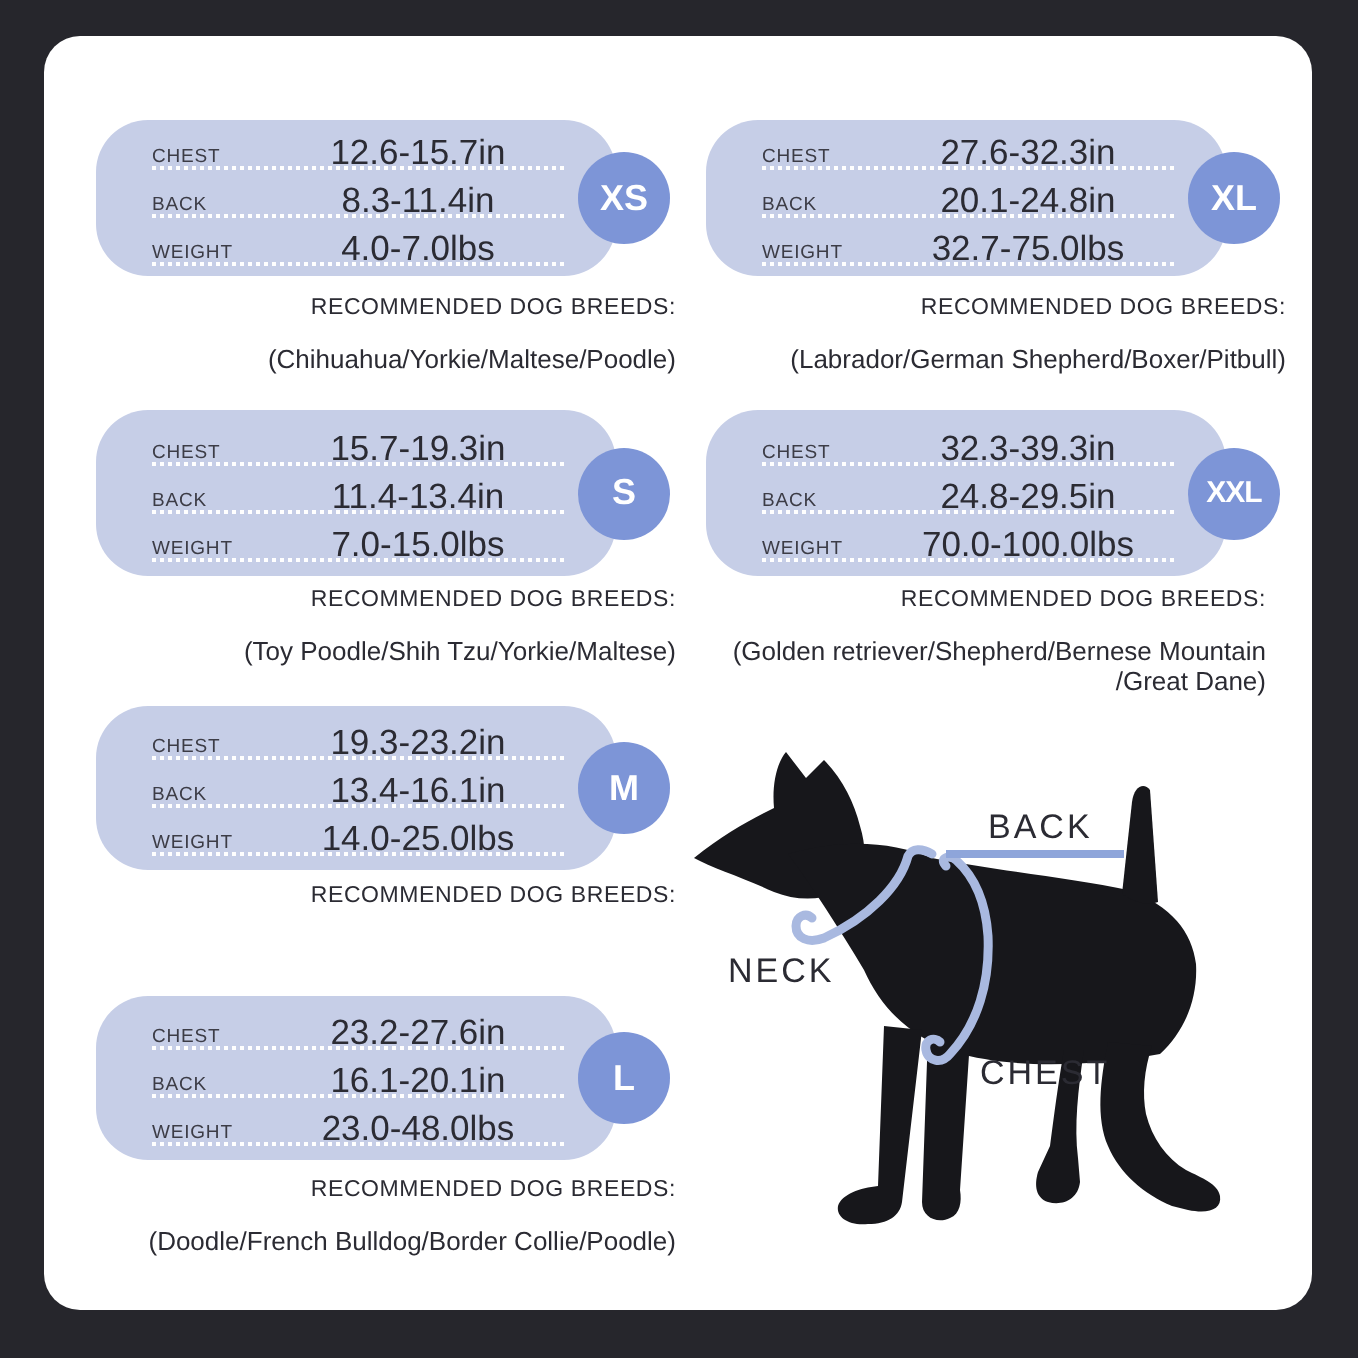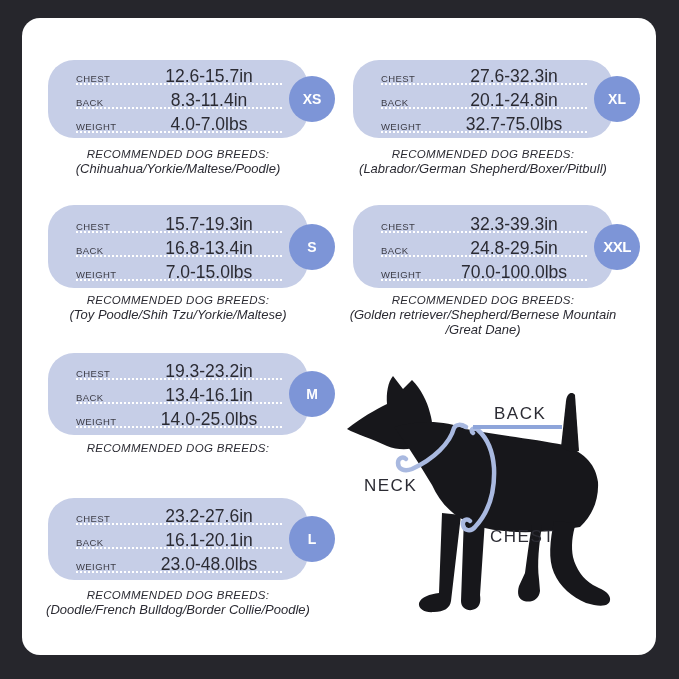--- a/index.html
+++ b/index.html
@@ -35,36 +35,36 @@
     flex:1;text-align:center;font-size:17.5px;color:#2b2b33;
     line-height:21px;z-index:2;white-space:nowrap;
   }
   .dots{
     position:absolute;left:0;right:8px;bottom:2px;height:0;
     border-bottom:2px dotted #ffffff;z-index:1;
   }
   .badge{
     position:absolute;right:-27px;top:50%;transform:translateY(-50%);
     width:46px;height:46px;border-radius:50%;background:#7d95d7;
-    color:#ffffff;font-weight:bold;font-size:14px;
+    color:#ffffff;font-weight:bold;font-size:18px;
     display:flex;align-items:center;justify-content:center;z-index:3;
     letter-spacing:0;
   }
   .badge.small{font-size:15px;letter-spacing:-0.5px;}
   .breeds{
-    position:absolute;width:320px;text-align:center;color:#2b2b33;font-style:italic;
+    position:absolute;width:320px;text-align:right;color:#2b2b33;
   }
   .breeds-xs{left:-4px;top:130px;}
   .breeds-xl{left:301px;top:130px;}
   .breeds-s{left:-4px;top:276px;}
   .breeds-xxl{left:311px;top:276px;width:300px;}
   .breeds-m{left:-4px;top:424px;}
   .breeds-l{left:-4px;top:571px;}
   .b1{font-size:11.5px;letter-spacing:.3px;}
-  .b2{font-size:13px;margin-top:1px;line-height:15px;}
+  .b2{font-size:13px;margin-top:12px;line-height:15px;}
   .dog-wrap{position:absolute;left:320px;top:347px;width:314px;height:292px;}
 </style>
 </head>
 <body>
 
 <div class="panel">
 
   <div class="card card-xs">
     <div class="row">
       <span class="rlabel">CHEST</span>
@@ -113,21 +113,21 @@
 
   <div class="card card-s">
     <div class="row">
       <span class="rlabel">CHEST</span>
       <span class="dots"></span>
       <span class="rvalue">15.7-19.3in</span>
     </div>
     <div class="row">
       <span class="rlabel">BACK</span>
       <span class="dots"></span>
-      <span class="rvalue">16.8-13.4in</span>
+      <span class="rvalue">11.4-13.4in</span>
     </div>
     <div class="row">
       <span class="rlabel">WEIGHT</span>
       <span class="dots"></span>
       <span class="rvalue">7.0-15.0lbs</span>
     </div>
     <div class="badge">S</div>
   </div>
   <div class="breeds breeds-s">
     <div class="b1">RECOMMENDED DOG BREEDS:</div>

